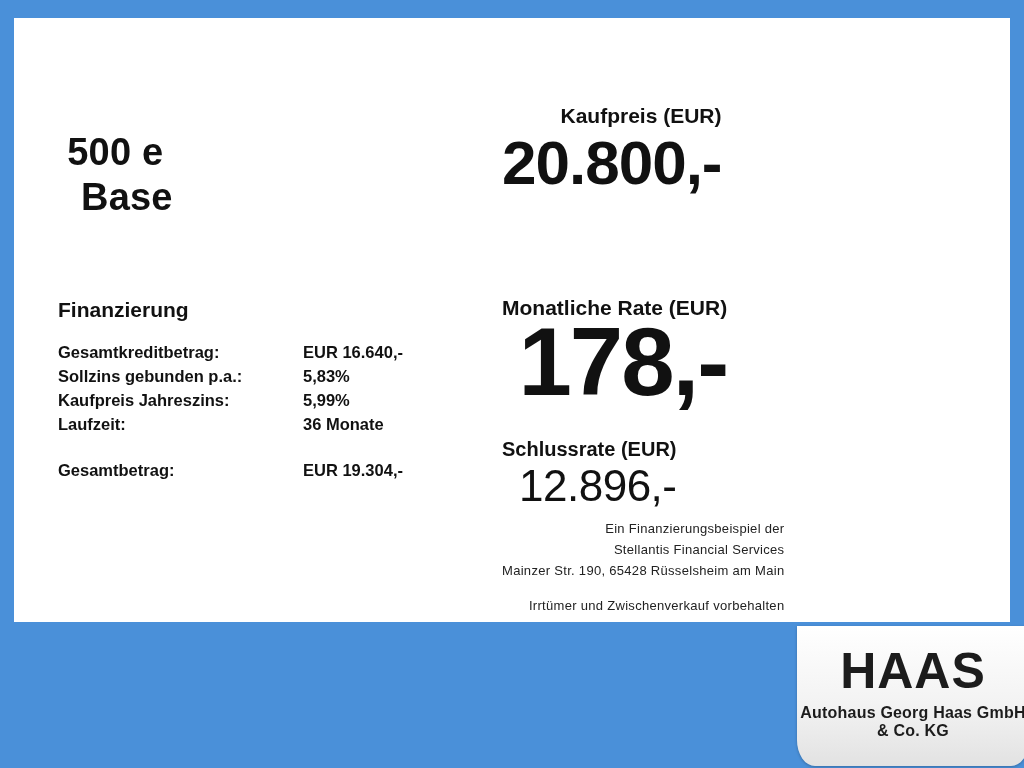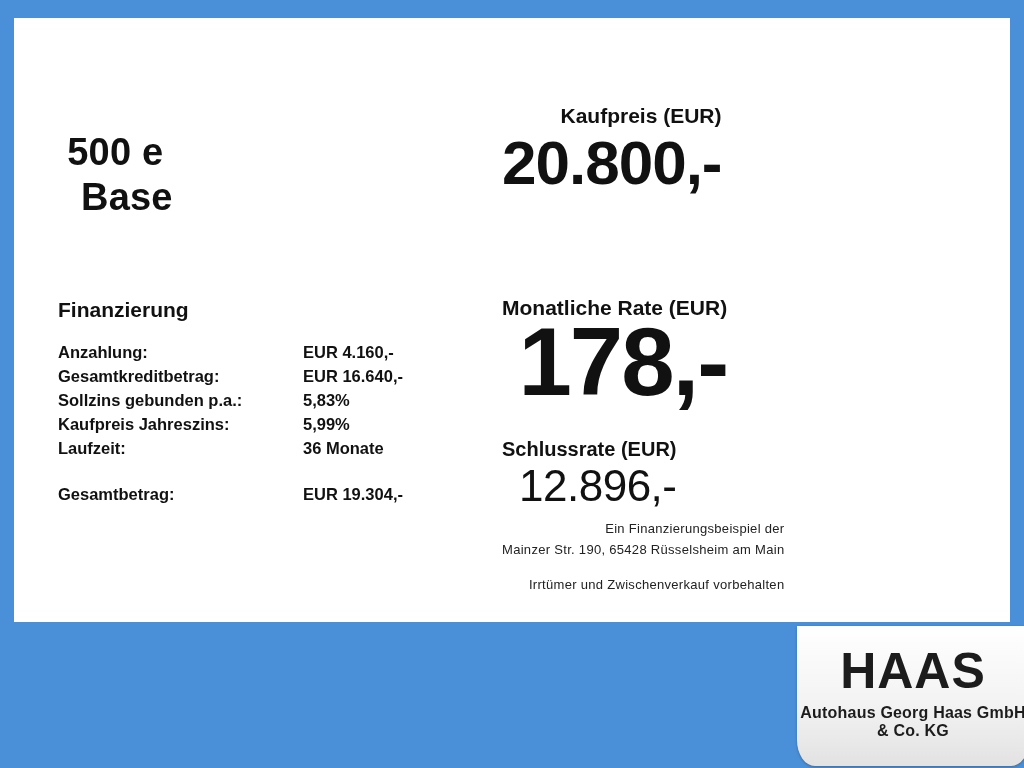--- a/index.html
+++ b/index.html
@@ -171,24 +171,20 @@
     <div class="model">
       <span>500 e</span>
       <span class="line2">Base</span>
     </div>
 
     <div class="fin-title">Finanzierung</div>
 
     <table class="fin-table">
       <tbody>
         <tr>
-          <td class="label">Anzahlung:</td>
-          <td class="value">EUR 4.160,-</td>
-        </tr>
-        <tr>
           <td class="label">Gesamtkreditbetrag:</td>
           <td class="value">EUR 16.640,-</td>
         </tr>
         <tr>
           <td class="label">Sollzins gebunden p.a.:</td>
           <td class="value">5,83%</td>
         </tr>
         <tr>
           <td class="label">Kaufpreis Jahreszins:</td>
           <td class="value">5,99%</td>
@@ -219,20 +215,21 @@
         <div class="rate-value">178,-</div>
       </div>
 
       <div class="final-block">
         <div class="final-kicker">Schlussrate (EUR)</div>
         <div class="final-value">12.896,-</div>
       </div>
 
       <div class="disclaimer">
         <div>Ein Finanzierungsbeispiel der</div>
+        <div>Stellantis Financial Services</div>
         <div>Mainzer Str. 190, 65428 Rüsselsheim am Main</div>
         <span class="gap"></span>
         <div>Irrtümer und Zwischenverkauf vorbehalten</div>
       </div>
 
     </div>
   </div>
 
   <div class="logo">
     <div class="logo-wordmark">HAAS</div>

